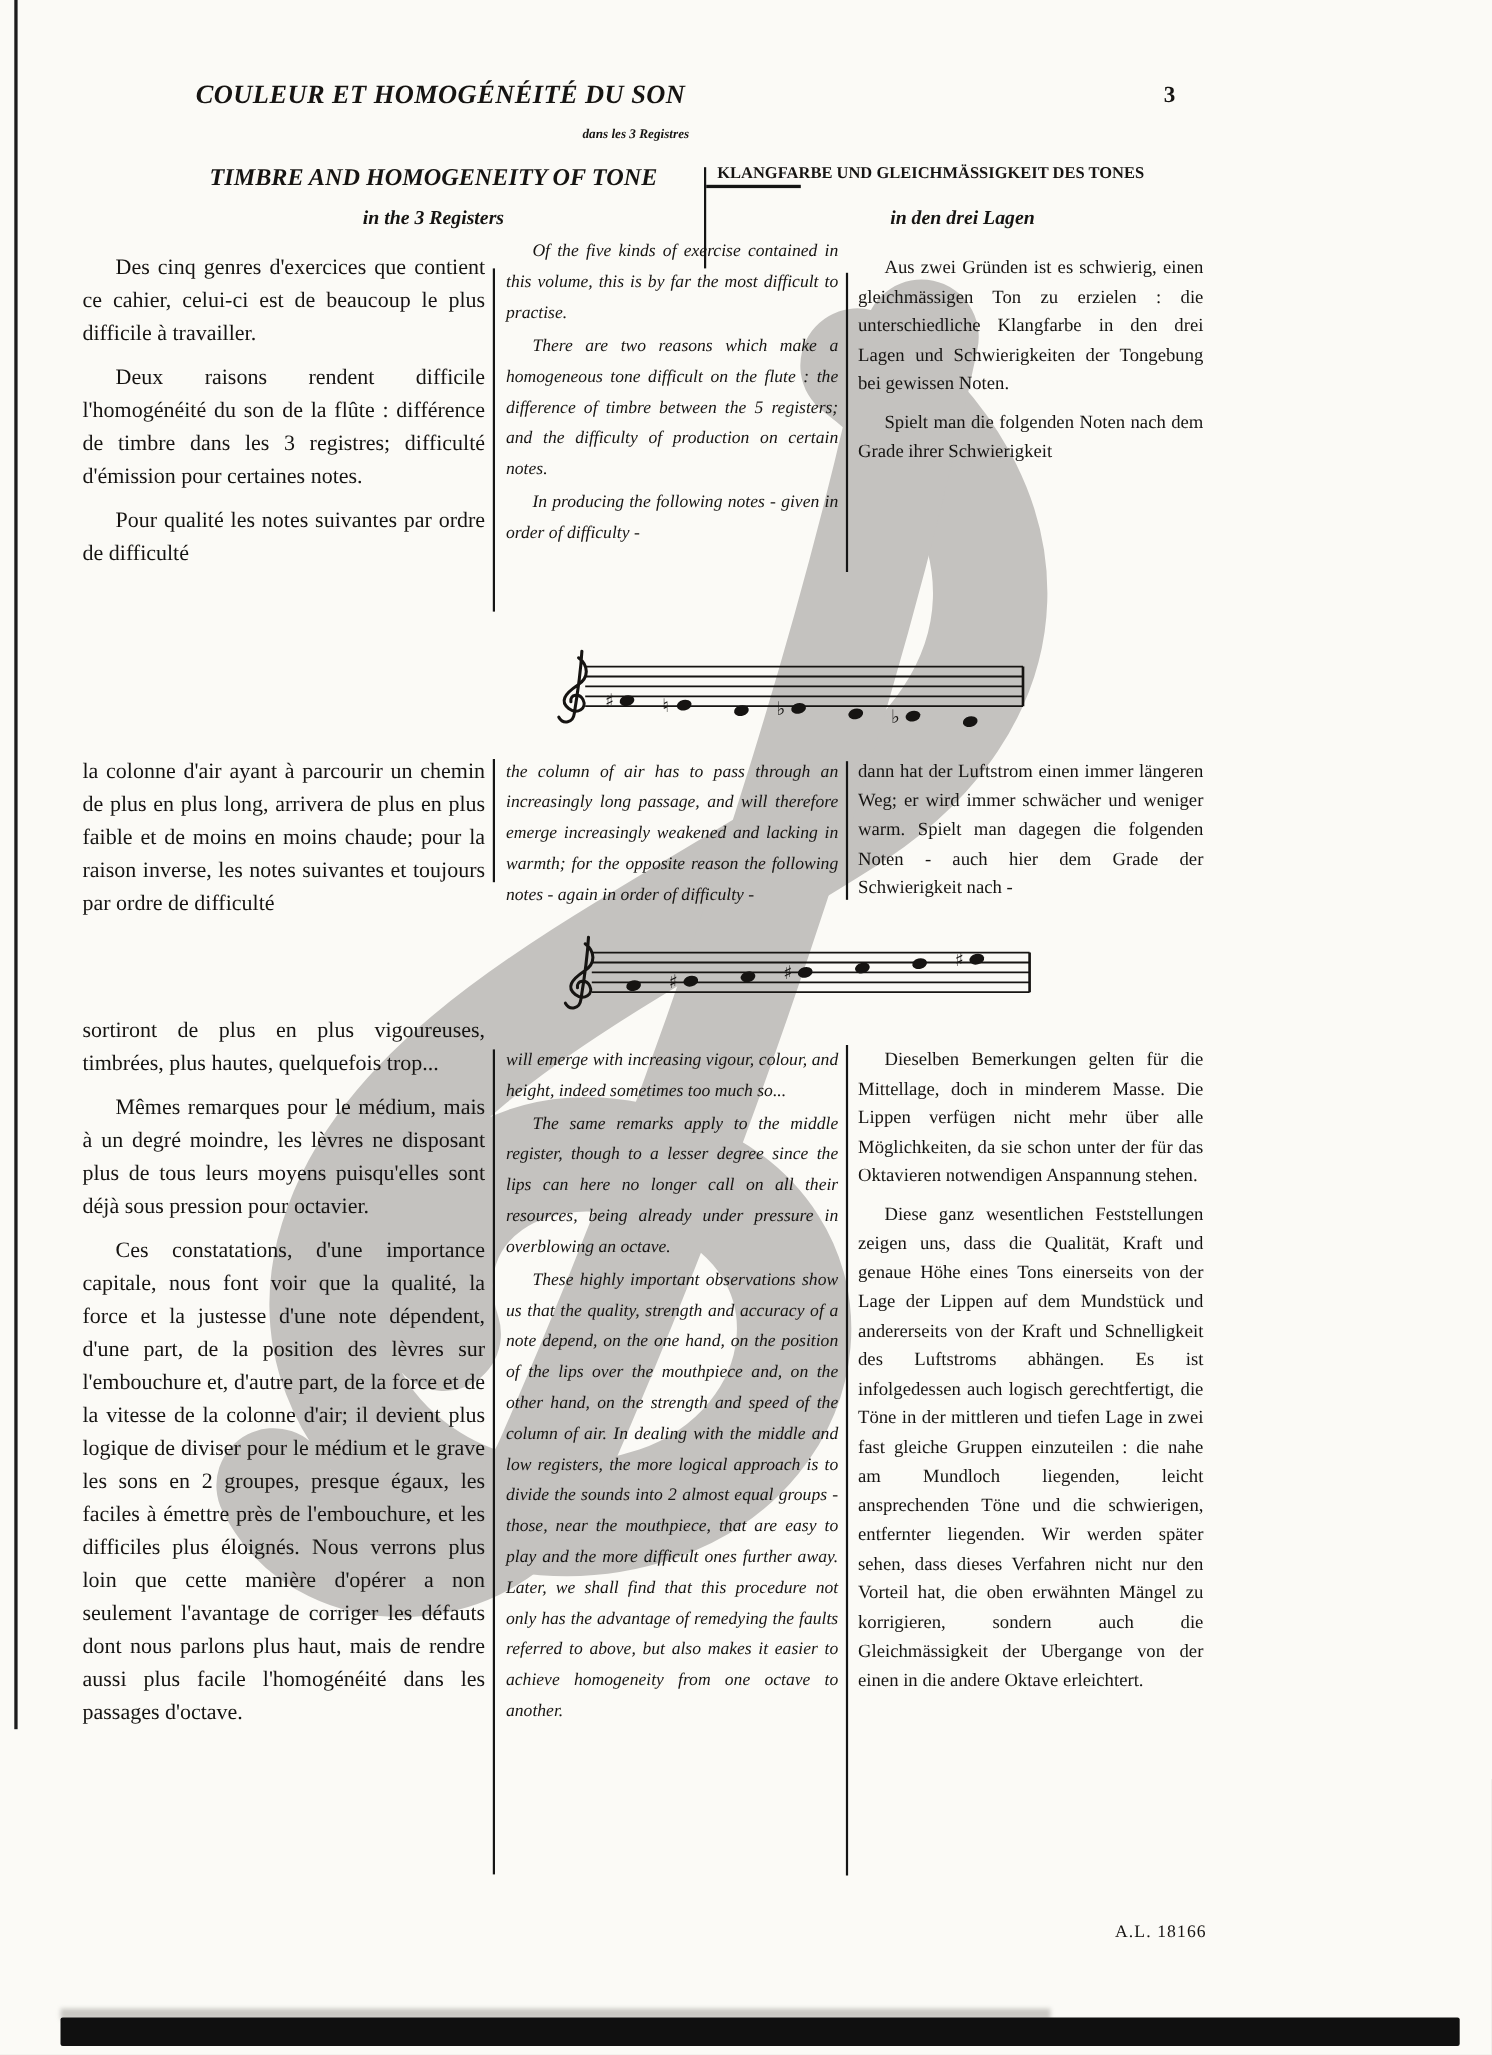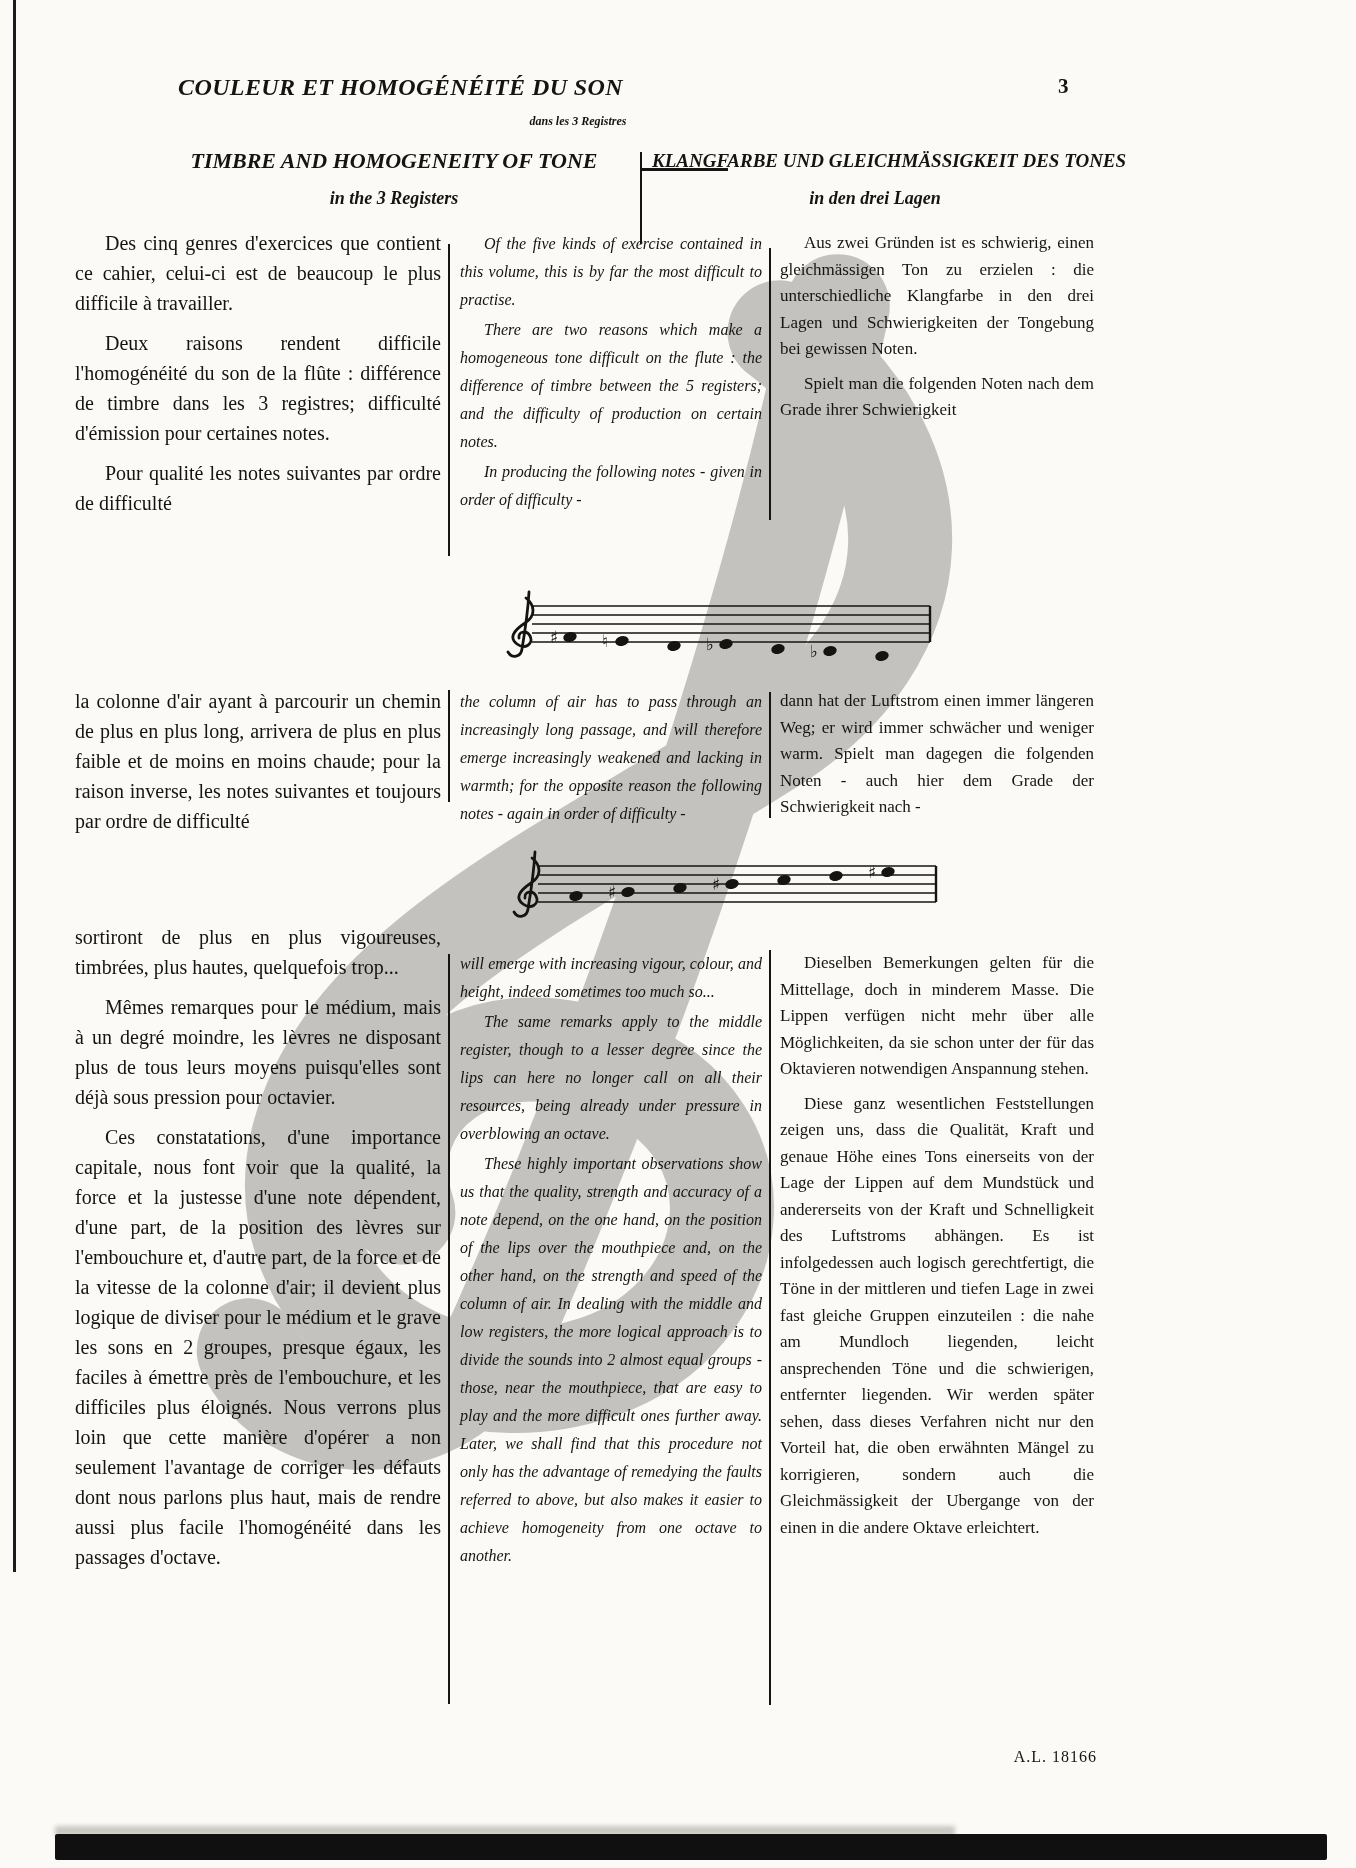--- a/index.html
+++ b/index.html
@@ -18,21 +18,21 @@
   
   .wm{position:absolute;left:40px;top:220px;width:1080px;height:1340px;z-index:0;}
   
   .layer{position:absolute;z-index:2;}
   .pageno{left:1058px;top:74px;font-size:21px;font-weight:700;}
   .title{left:178px;top:74px;width:800px;text-align:left;font-size:24px;font-weight:700;font-style:italic;letter-spacing:.4px;}
   .subtitle{left:178px;top:114px;width:800px;text-align:center;font-size:12px;font-weight:700;font-style:italic;}
   .title-rule{position:absolute;left:642px;top:168px;width:86px;height:3px;background:#141414;z-index:2;}
   .hdr-en{left:158px;top:148px;width:472px;text-align:center;font-size:22px;font-weight:700;font-style:italic;}
   .hdr-en-sub{left:158px;top:188px;width:472px;text-align:center;font-size:18px;font-weight:700;font-style:italic;}
-  .hdr-de{left:652px;top:150px;width:446px;text-align:right;font-size:19px;font-weight:700;font-style:italic;white-space:nowrap;}
+  .hdr-de{left:652px;top:150px;width:446px;text-align:left;font-size:15px;font-weight:700;white-space:nowrap;}
   .hdr-de-sub{left:652px;top:188px;width:446px;text-align:center;font-size:18px;font-weight:700;font-style:italic;}
   .hdr-div{position:absolute;left:640px;top:152px;width:2px;height:92px;background:#141414;z-index:2;}
   
   .col{position:absolute;z-index:2;text-align:justify;}
   .col p{margin:0 0 6px 0;}
   .fr{width:366px;left:75px;font-size:20px;line-height:30px;}
   .fr p{text-indent:30px;}
   .en{width:302px;left:460px;font-size:16px;line-height:28px;font-style:italic;}
   .en p{text-indent:24px;margin-bottom:2px;}
   .de{width:314px;left:780px;font-size:17px;line-height:26.5px;}
@@ -67,21 +67,21 @@
   <div class="hdr-div"></div>
   <div class="layer hdr-de">KLANGFARBE UND GLEICHMÄSSIGKEIT DES TONES</div>
   <div class="layer hdr-de-sub">in den drei Lagen</div>
 
   <div class="col fr" style="top:228px">
     <p class="sp">Des cinq genres d'exercices que contient ce cahier, celui-ci est de beaucoup le plus difficile à travailler.</p>
     <p class="sp">Deux raisons rendent difficile l'homogénéité du son de la flûte : différence de timbre dans les 3 registres; difficulté d'émission pour certaines notes.</p>
     <p>Pour qualité les notes suivantes par ordre de difficulté</p>
   </div>
   <div class="vdiv" style="left:448px;top:244px;height:312px"></div>
-  <div class="col en" style="top:230px">
+  <div class="col en" style="top:215px">
     <p>Of the five kinds of exercise contained in this volume, this is by far the most difficult to practise.</p>
     <p>There are two reasons which make a homogeneous tone difficult on the flute : the difference of timbre between the 5 registers; and the difficulty of production on certain notes.</p>
     <p>In producing the following notes - given in order of difficulty -</p>
   </div>
   <div class="vdiv" style="left:769px;top:248px;height:272px"></div>
   <div class="col de" style="top:230px">
     <p>Aus zwei Gründen ist es schwierig, einen gleichmässigen Ton zu erzielen : die unterschiedliche Klangfarbe in den drei Lagen und Schwierigkeiten der Tongebung bei gewissen Noten.</p>
     <p>Spielt man die folgenden Noten nach dem Grade ihrer Schwierigkeit</p>
   </div>
 

